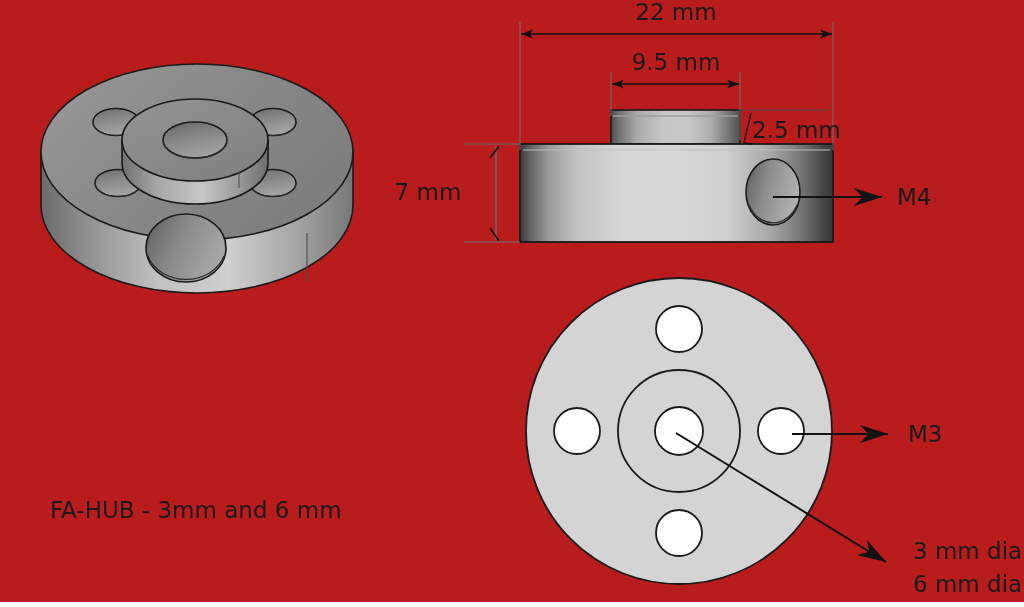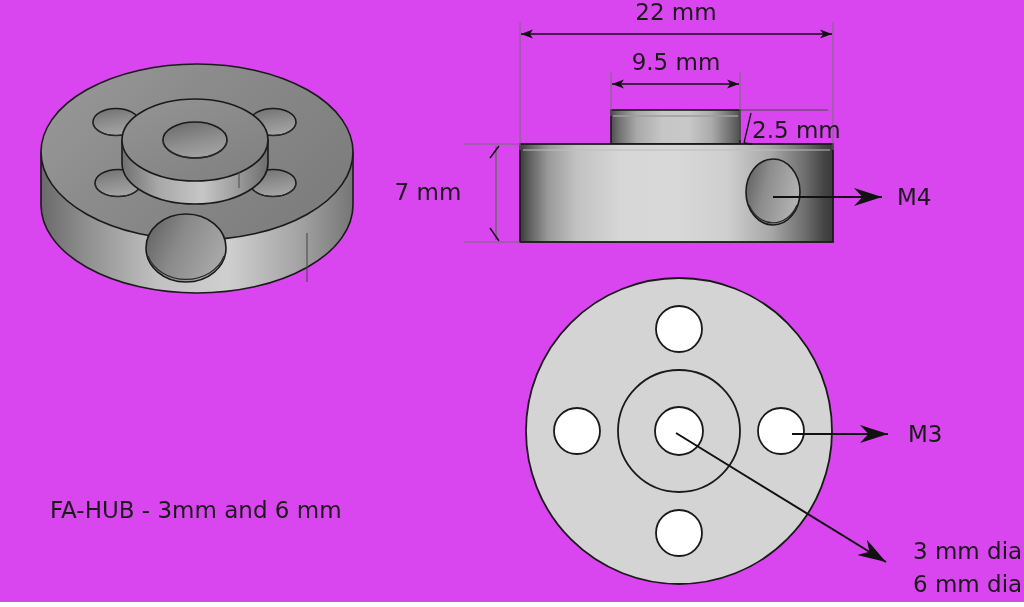--- a/index.html
+++ b/index.html
@@ -10,21 +10,21 @@
   body {
     width: 1024px;
     height: 607px;
     overflow: hidden;
     font-family: "DejaVu Sans", sans-serif;
   }
   #drawing-root {
     position: relative;
     width: 1024px;
     height: 602px;
-    background: #d946ef;
+    background: #b91c1c;
   }
   svg.sheet {
     position: absolute;
     top: 0;
     left: 0;
     width: 1024px;
     height: 607px;
   }
   text.dim-label {
     font-family: "DejaVu Sans", sans-serif;

